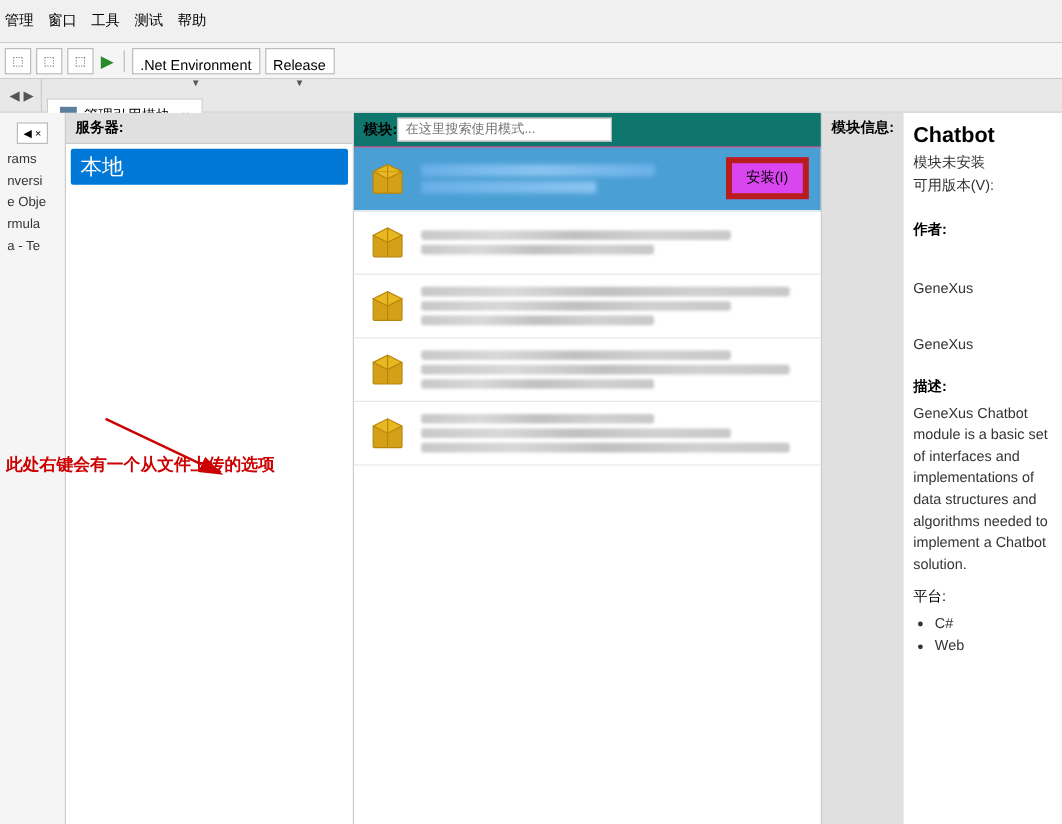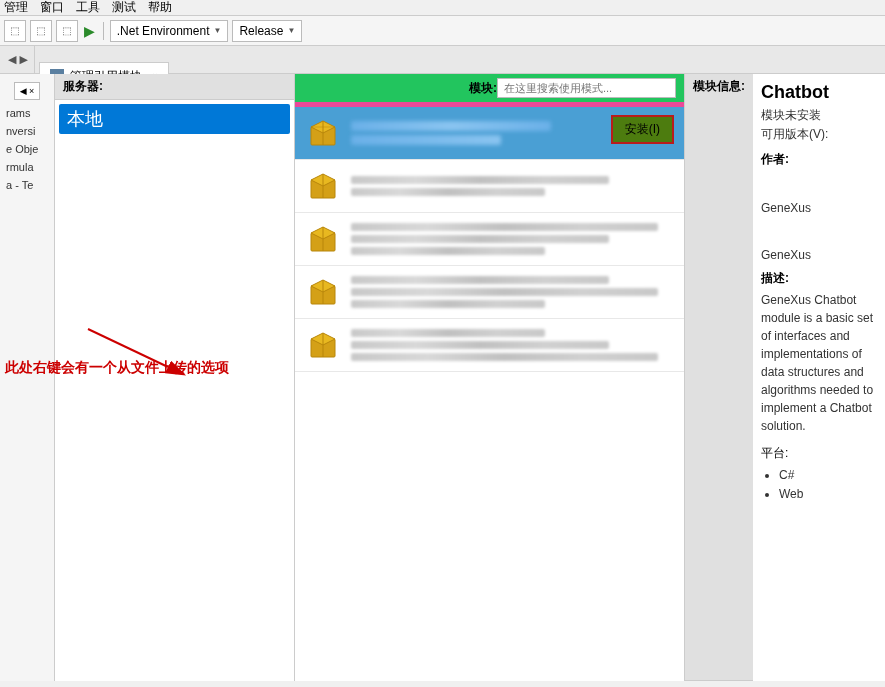--- a/index.html
+++ b/index.html
@@ -12,21 +12,21 @@
       overflow: hidden;
     }
 
     
     .menu-bar {
       background: #f0f0f0;
       border-bottom: 1px solid #ccc;
       padding: 2px 4px;
       display: flex;
       align-items: center;
-      height: 16px;
+      height: 36px;
       gap: 12px;
     }
     .menu-item {
       font-size: 12px;
       color: #000;
       cursor: pointer;
     }
 
     
     .toolbar {
@@ -59,20 +59,21 @@
     .toolbar-dropdown {
       border: 1px solid #bbb;
       background: #fff;
       padding: 6px 6px;
       display: flex;
       align-items: center;
       gap: 4px;
       cursor: pointer;
       height: 22px;
       font-size: 12px;
+      flex-direction: column;
     }
     .toolbar-dropdown .arrow {
       font-size: 8px;
       color: #555;
     }
     .toolbar-play {
       color: #2a8a2a;
       font-size: 14px;
       cursor: pointer;
       margin: 0 2px;
@@ -205,28 +206,28 @@
     }
 
     
     .module-panel {
       flex: 1;
       display: flex;
       flex-direction: column;
       border-right: 1px solid #ccc;
     }
     .module-header {
-      background: #22c55e;
+      background: #0f766e;
       padding: 4px 8px;
       font-weight: bold;
       font-size: 12px;
-      border-bottom: 5px solid #ec4899;
-      display: flex;
-      align-items: center;
-      justify-content: flex-end;
+      border-bottom: 1px solid #ec4899;
+      display: flex;
+      align-items: center;
+      justify-content: flex-start;
     }
     .search-box {
       border: 1px solid #bbb;
       padding: 2px 6px;
       font-size: 11px;
       color: #aaa;
       background: #fff;
       width: 179px;
       height: 20px;
     }
@@ -271,22 +272,22 @@
       border-radius: 2px;
       filter: blur(1.5px);
     }
     .blur-line.short { width: 60%; }
     .blur-line.medium { width: 80%; }
     .blur-line.long { width: 95%; }
     .blur-line.narrow { height: 8px; }
 
     .install-btn {
       padding: 4px 12px;
-      background: #4d7c0f;
-      border: 2px solid #b91c1c;
+      background: #d946ef;
+      border: 5px solid #b91c1c;
       cursor: pointer;
       font-size: 12px;
       white-space: nowrap;
       align-self: flex-start;
     }
 
     
     .info-panel {
       width: 200px;
       display: flex;
@@ -314,21 +315,21 @@
     .info-status {
       color: #333;
       margin-bottom: 2px;
     }
     .info-version {
       color: #333;
       margin-bottom: 8px;
     }
     .info-label {
       font-weight: bold;
-      margin-top: 8px;
+      margin-top: 20px;
       margin-bottom: 2px;
     }
     .info-value {
       color: #333;
       margin-bottom: 2px;
       margin-top: 33px;
     }
     .info-desc {
       color: #333;
       line-height: 1.5;

